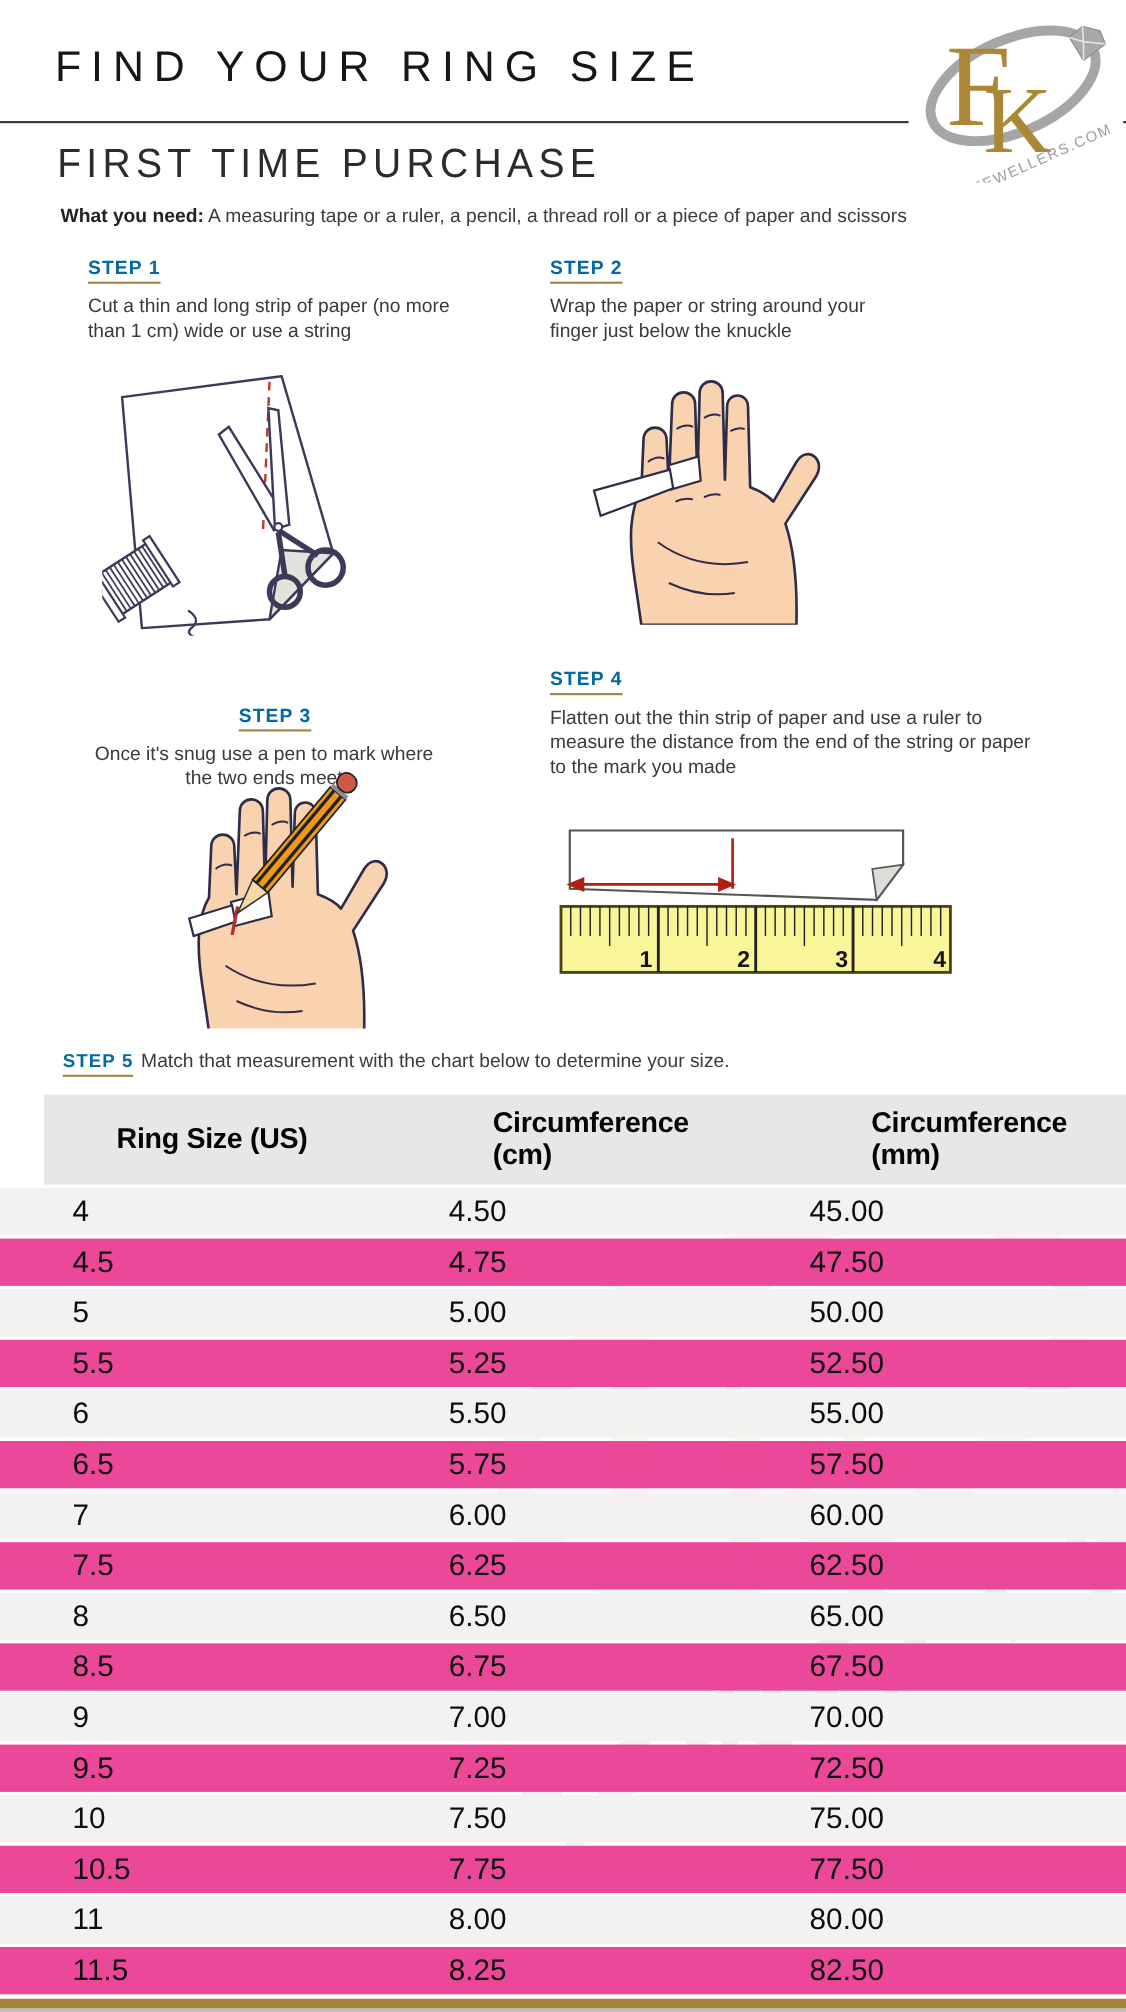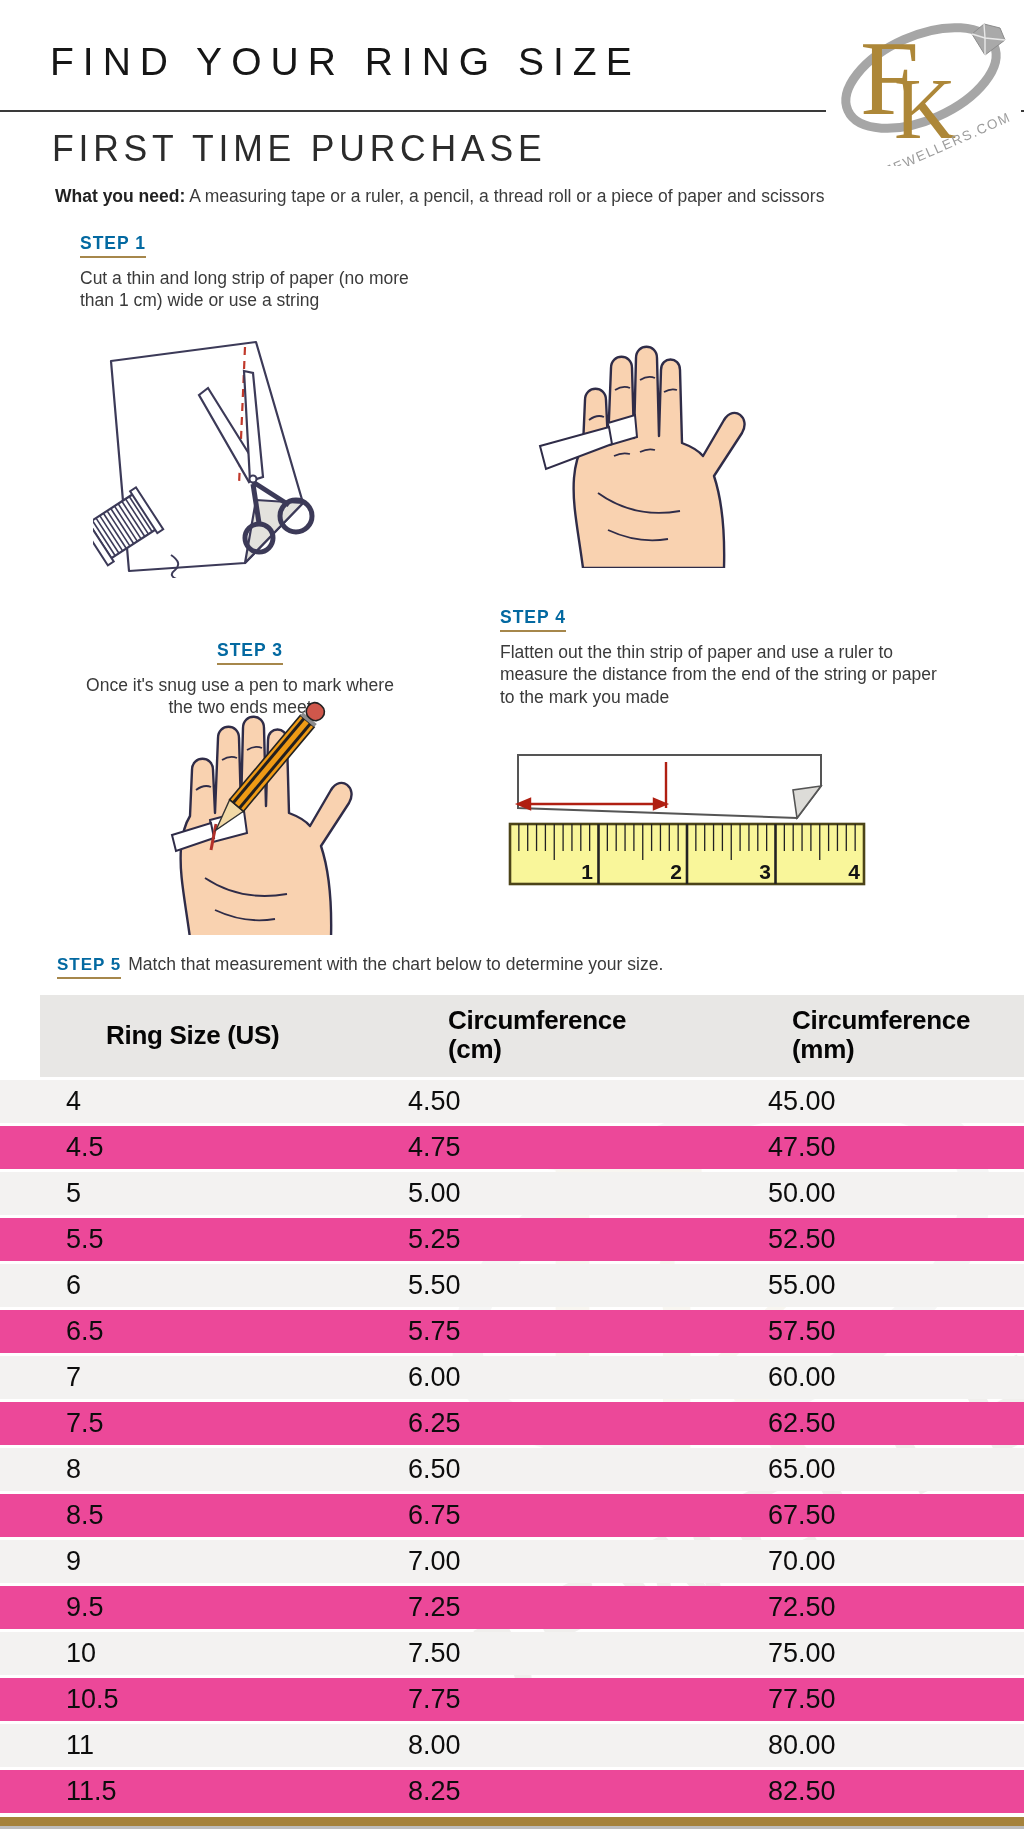--- a/index.html
+++ b/index.html
@@ -40,21 +40,21 @@
   .thead{position:relative;width:1024px;height:82px;background:#e8e7e5;margin-left:40px;}
   .hcell{position:absolute;font-weight:bold;color:#050505;font-size:26px;line-height:1.12;
          letter-spacing:-0.3px;width:230px;}
   .h0{left:66px;top:26px;}
   .h1{left:408px;top:11px;}
   .h2{left:752px;top:11px;}
   .trow{position:relative;width:1024px;height:43px;margin-top:3px;}
   .trow.light{background:#f3f2f1;}
   .trow.dark{background:#ec4899;}
   .c{position:absolute;top:0;height:43px;line-height:43px;font-size:27px;color:#0d0d0d;}
-  .c0{left:66px;} .c1{left:408px;} .c2{left:768px;}
+  .c0{left:66px;} .c1{left:408px;} .c2{left:736px;}
 
   
   .watermark-logo{position:absolute;left:400px;top:1020px;width:660px;height:560px;
                   opacity:.08;z-index:1;pointer-events:none;}
   .watermark-text{position:absolute;left:470px;top:1610px;z-index:1;font-size:118px;
                   font-weight:bold;letter-spacing:14px;color:#8f897d;opacity:.13;
                   transform:rotate(-27deg);transform-origin:left center;white-space:nowrap;
                   pointer-events:none;}
 
   
@@ -85,20 +85,24 @@
       <text x="36" y="150" font-size="13.5" fill="#9c9c9c" letter-spacing="1.5" transform="rotate(-24 100 144)">FKJEWELLERS.COM</text>
     </svg>
   </div>
 
   <div class="section-title">FIRST TIME PURCHASE</div>
   <div class="what-you-need"><b>What you need:</b><span> A measuring tape or a ruler, a pencil, a thread roll or a piece of paper and scissors</span></div>
 
   <div class="step1">
     <span class="step-label">STEP 1</span>
     <div class="step-text" style="width:330px">Cut a thin and long strip of paper (no more than 1 cm) wide or use a string</div>
+  </div>
+  <div class="step2">
+    <span class="step-label">STEP 2</span>
+    <div class="step-text" style="width:290px">Wrap the paper or string around your finger just below the knuckle</div>
   </div>
   <div class="step3">
     <span class="step-label">STEP 3</span>
     <div class="step-text" style="width:320px">Once it's snug use a pen to mark where the two ends meet</div>
   </div>
   <div class="step4">
     <span class="step-label">STEP 4</span>
     <div class="step-text" style="width:450px">Flatten out the thin strip of paper and use a ruler to measure the distance from the end of the string or paper to the mark you made</div>
   </div>
 

